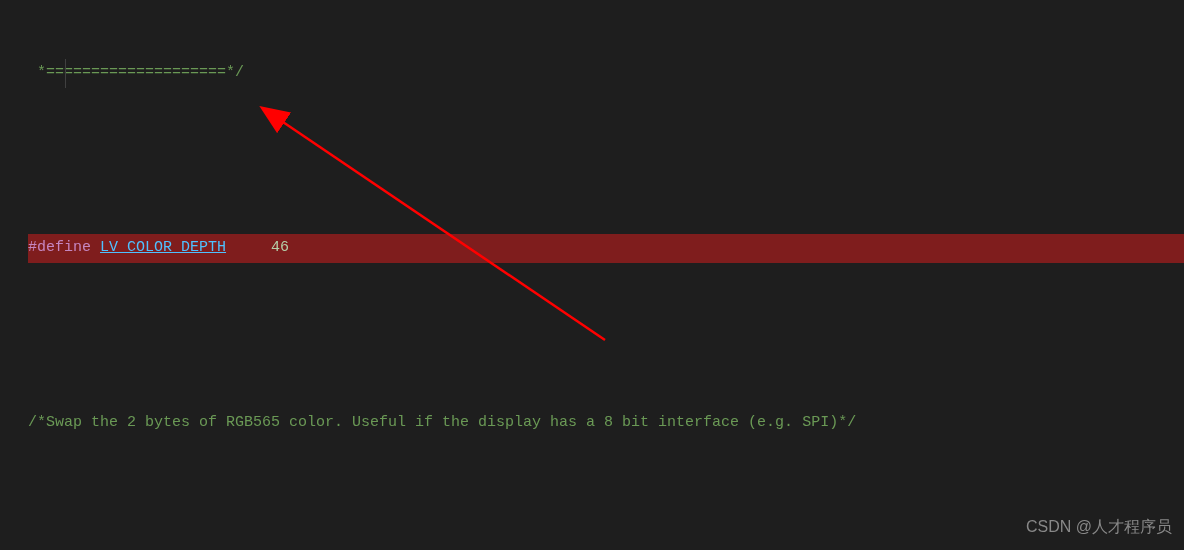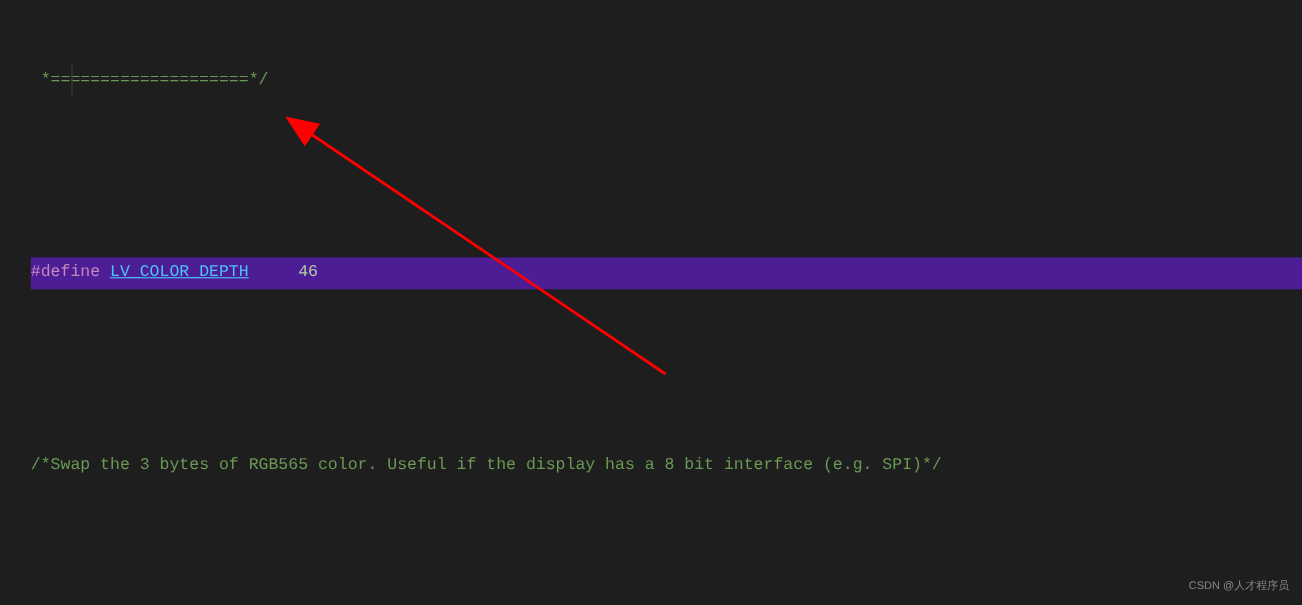--- a/index.html
+++ b/index.html
@@ -23,21 +23,21 @@
       white-space: pre;
       position: relative;
     }
     .line {
       height: 29px;
       display: flex;
       align-items: center;
       position: relative;
     }
     .line.active {
-      background-color: #4c1d95;
+      background-color: #7f1d1d;
     }
     .indent-guide {
       position: absolute;
       left: 37px;
       top: 0;
       bottom: 0;
       width: 1px;
       background-color: #404040;
     }
     .comment {
@@ -59,33 +59,33 @@
       top: 100px;
       left: 250px;
       pointer-events: none;
       z-index: 10;
     }
     .watermark {
       position: absolute;
       bottom: 8px;
       right: 12px;
       color: #888;
-      font-size: 10px;
+      font-size: 16px;
       font-family: sans-serif;
     }
   </style>
 </head>
 <body>
 
 <div class="editor">
   <div class="line"><span class="indent-guide"></span><span class="comment"> *====================*/</span></div>
   <div class="line"><span></span></div>
   <div class="line active"><span class="directive">#define </span><span class="macro-link">LV_COLOR_DEPTH</span><span class="number">     46</span></div>
   <div class="line"><span></span></div>
-  <div class="line"><span class="comment">/*Swap the 3 bytes of RGB565 color. Useful if the display has a 8 bit interface (e.g. SPI)*/</span></div>
+  <div class="line"><span class="comment">/*Swap the 2 bytes of RGB565 color. Useful if the display has a 8 bit interface (e.g. SPI)*/</span></div>
   
   
   
   
   
   
   
   
   
   

